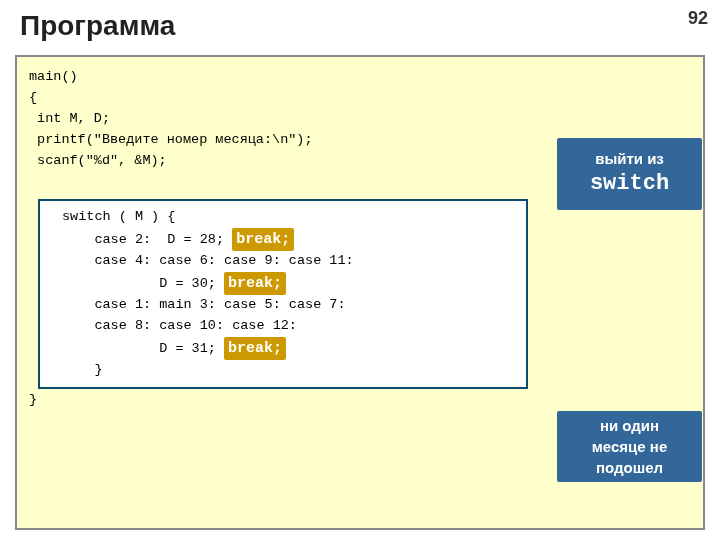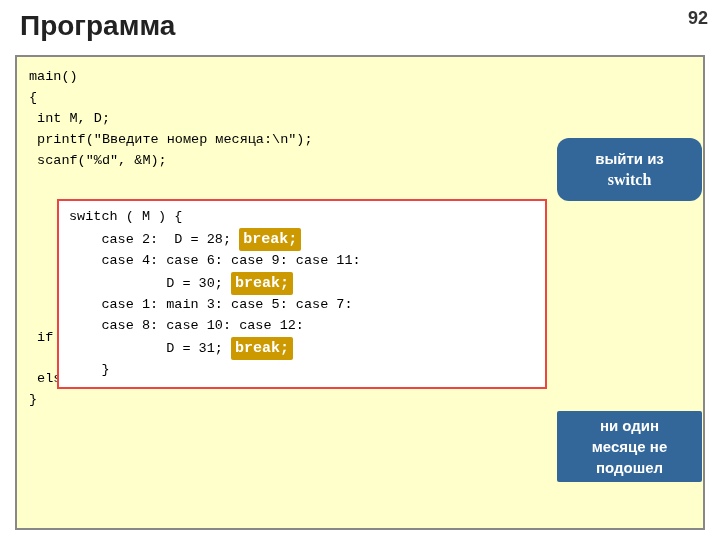--- a/index.html
+++ b/index.html
@@ -40,25 +40,25 @@
       padding: 10px 12px;
       font-family: 'Courier New', Courier, monospace;
       font-size: 13.5px;
       line-height: 1.55;
       color: #000;
     }
 
     .switch-box {
       position: absolute;
       top: 142px;
-      left: 40px;
+      left: 21px;
       width: 490px;
       background: #fff;
-      border: 2px solid #ef4444;
-      padding: 6px 10px;
+      border: 2px solid #0c4a6e;
+      padding: 6px 22px;
       font-family: 'Courier New', Courier, monospace;
       font-size: 13.5px;
       line-height: 1.55;
       color: #000;
     }
 
     .break-highlight {
       display: inline-block;
       background: #cc9900;
       color: #fff;
@@ -74,26 +74,26 @@
       top: 138px;
       right: 18px;
       width: 145px;
       background: #336699;
       color: #fff;
       padding: 10px 12px;
       font-size: 15px;
       font-weight: bold;
       text-align: center;
       line-height: 1.4;
-      border-radius: 12px;
+      border-radius: 2px;
     }
 
     .callout-switch .switch-word {
-      font-family: Liberation Serif, serif;
-      font-size: 16px;
+      font-family: Liberation Mono, monospace;
+      font-size: 22px;
       font-weight: bold;
       text-align: center;
     }
 
     .callout-default {
       position: absolute;
       bottom: 58px;
       right: 18px;
       width: 145px;
       background: #336699;

